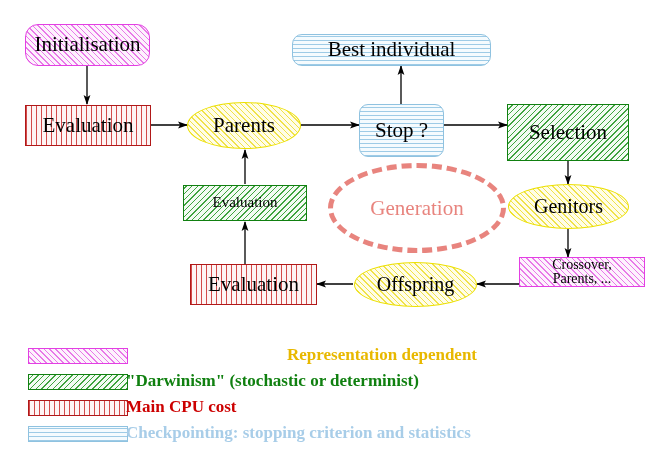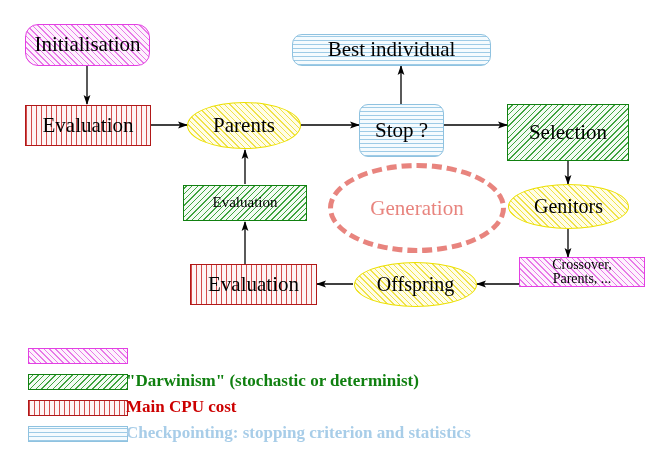--- a/index.html
+++ b/index.html
@@ -143,20 +143,21 @@
   <span>Evaluation</span>
 </div>
 
 <div class="gen-ellipse" style="left:328px;top:163px;width:168px;height:80px;font-size:21px;">
   <span>Generation</span>
 </div>
 
 <div class="legend">
 
   <div class="sw h-magenta" style="left:28px;top:348px;"></div>
+  <div class="lg-txt c-gold" style="left:287px;top:345px;font-size:17px;">Representation dependent</div>
 
   <div class="sw h-green" style="left:28px;top:374px;"></div>
   <div class="lg-txt c-green" style="left:126px;top:371px;font-size:17px;">"Darwinism" (stochastic or determinist)</div>
 
   <div class="sw h-red" style="left:28px;top:400px;"></div>
   <div class="lg-txt c-red" style="left:126px;top:397px;font-size:17px;">Main CPU cost</div>
 
   <div class="sw h-blue" style="left:28px;top:426px;"></div>
   <div class="lg-txt c-lblue" style="left:126px;top:423px;font-size:17px;">Checkpointing: stopping criterion and statistics</div>
 </div>

